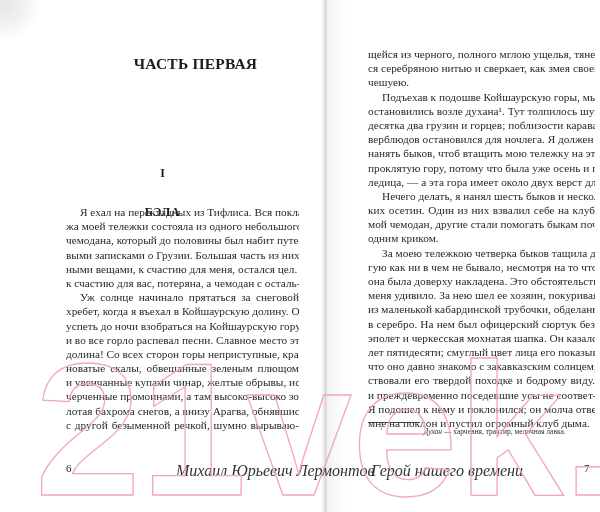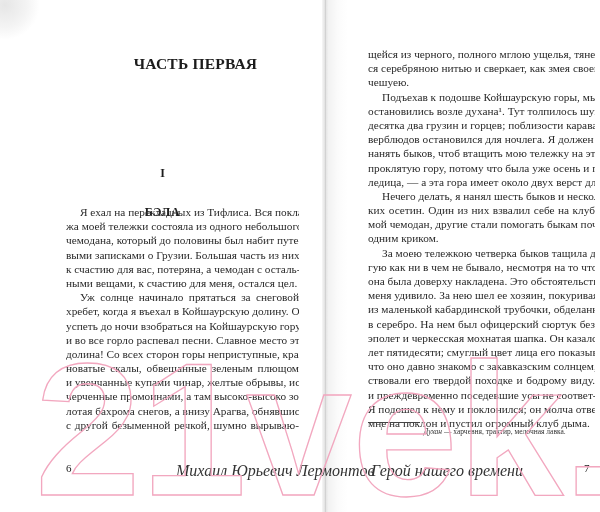--- a/index.html
+++ b/index.html
@@ -83,22 +83,22 @@
 
   <div class="part-title">ЧАСТЬ ПЕРВАЯ</div>
   <div class="chapter-num">I</div>
   <div class="chapter-name">БЭЛА</div>
 
   <div class="text-block text-left" id="left-text">
       <span class="line indent">Я ехал на перекладных из Тифлиса. Вся покла-</span>
       <span class="line">жа моей тележки состояла из одного небольшого</span>
       <span class="line">чемодана, который до половины был набит путе-</span>
       <span class="line">выми записками о Грузии. Большая часть из них,</span>
+      <span class="line last">ными вещами, к счастию для меня, остался цел.</span>
       <span class="line">к счастию для вас, потеряна, а чемодан с осталь-</span>
-      <span class="line last">ными вещами, к счастию для меня, остался цел.</span>
       <span class="line indent">Уж солнце начинало прятаться за снеговой</span>
       <span class="line">хребет, когда я въехал в Койшаурскую долину. Осе-</span>
       <span class="line">успеть до ночи взобраться на Койшаурскую гору,</span>
       <span class="line">и во все горло распевал песни. Славное место эта</span>
       <span class="line">долина! Со всех сторон горы неприступные, крас-</span>
       <span class="line">новатые скалы, обвешанные зеленым плющом</span>
       <span class="line">и увенчанные купами чинар, желтые обрывы, ис-</span>
       <span class="line">черченные промоинами, а там высоко-высоко зо-</span>
       <span class="line">лотая бахрома снегов, а внизу Арагва, обнявшись</span>
       <span class="line">с другой безыменной речкой, шумно вырываю-</span>

